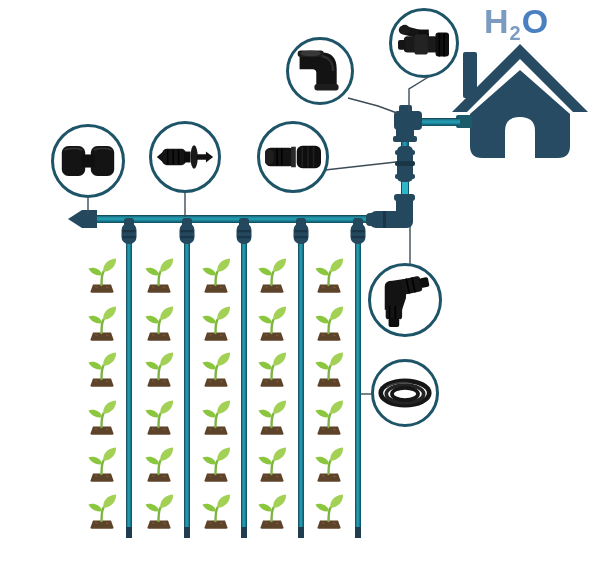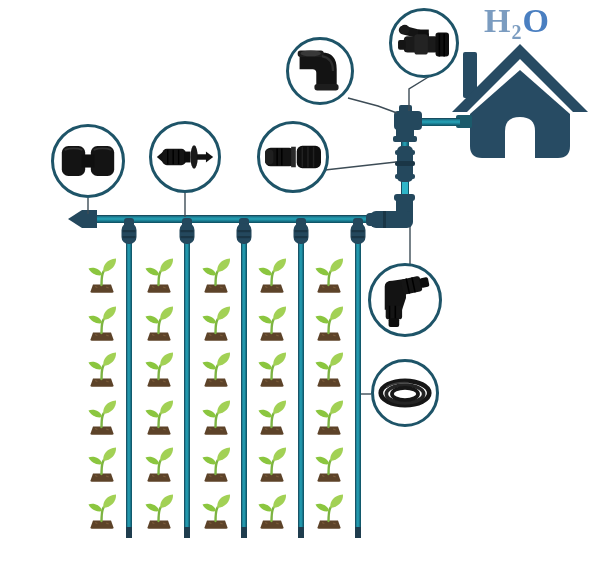--- a/index.html
+++ b/index.html
@@ -1,19 +1,19 @@
 <!DOCTYPE html>
 <html><head>
 <meta charset="utf-8">
 <title>Drip Irrigation Diagram</title>
 <style>
   html,body { margin:0; padding:0; background:#ffffff; }
   .canvas {
     position:relative; width:612px; height:560px; background:#ffffff;
-    overflow:hidden; font-family:Liberation Serif, serif;
+    overflow:hidden; font-family:Liberation Sans, sans-serif;
   }
   svg.layer { position:absolute; left:0; top:0; }
   .water-label {
     position:absolute; left:484px; top:2px;
     font-size:34px; font-weight:bold; letter-spacing:1px;
     user-select:none;
   }
   .water-label .h2o-h { color:#7b9cc0; }
   .water-label sub { font-size:20px; font-weight:bold; color:#7b9cc0; vertical-align:-7px; }
   .water-label .h2o-o { color:#4a7fc1; }

